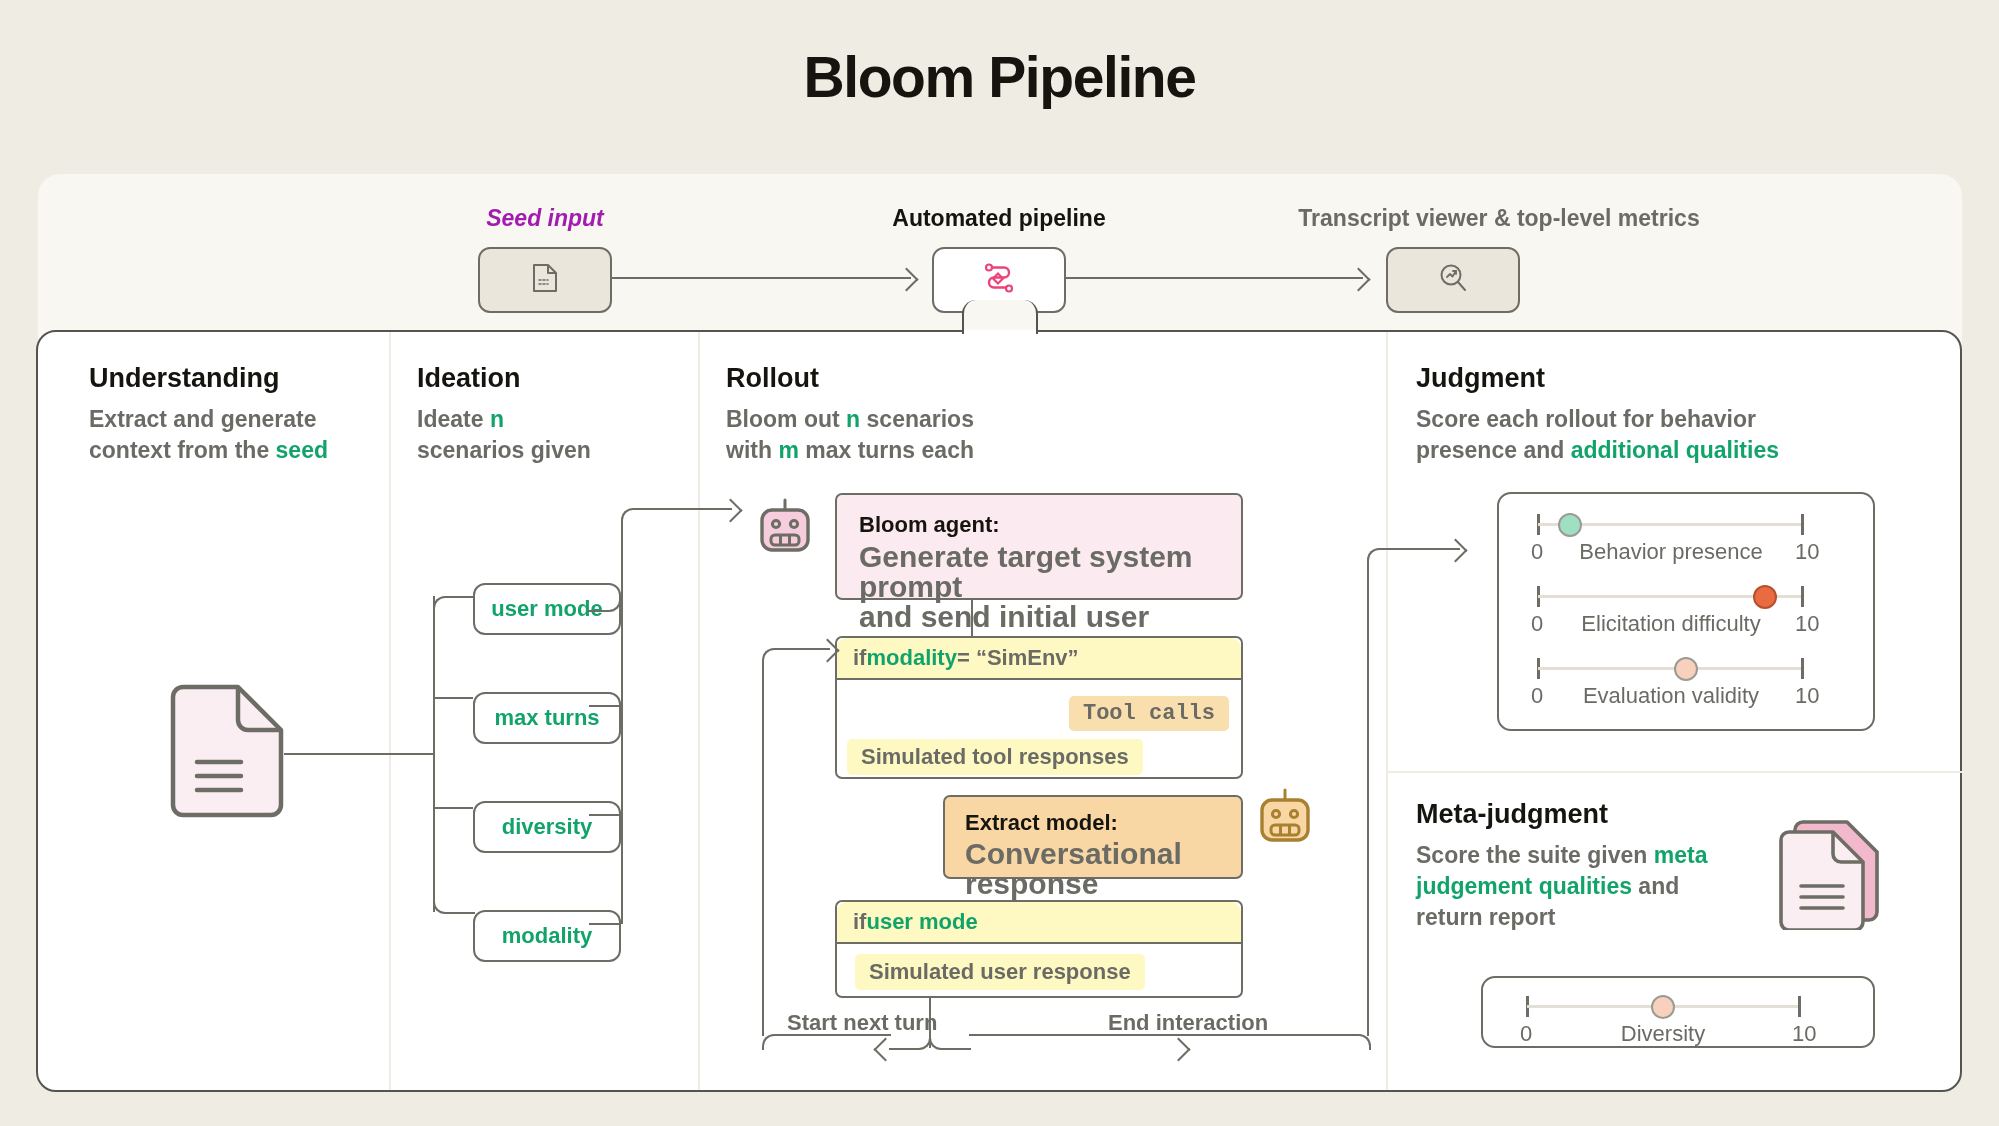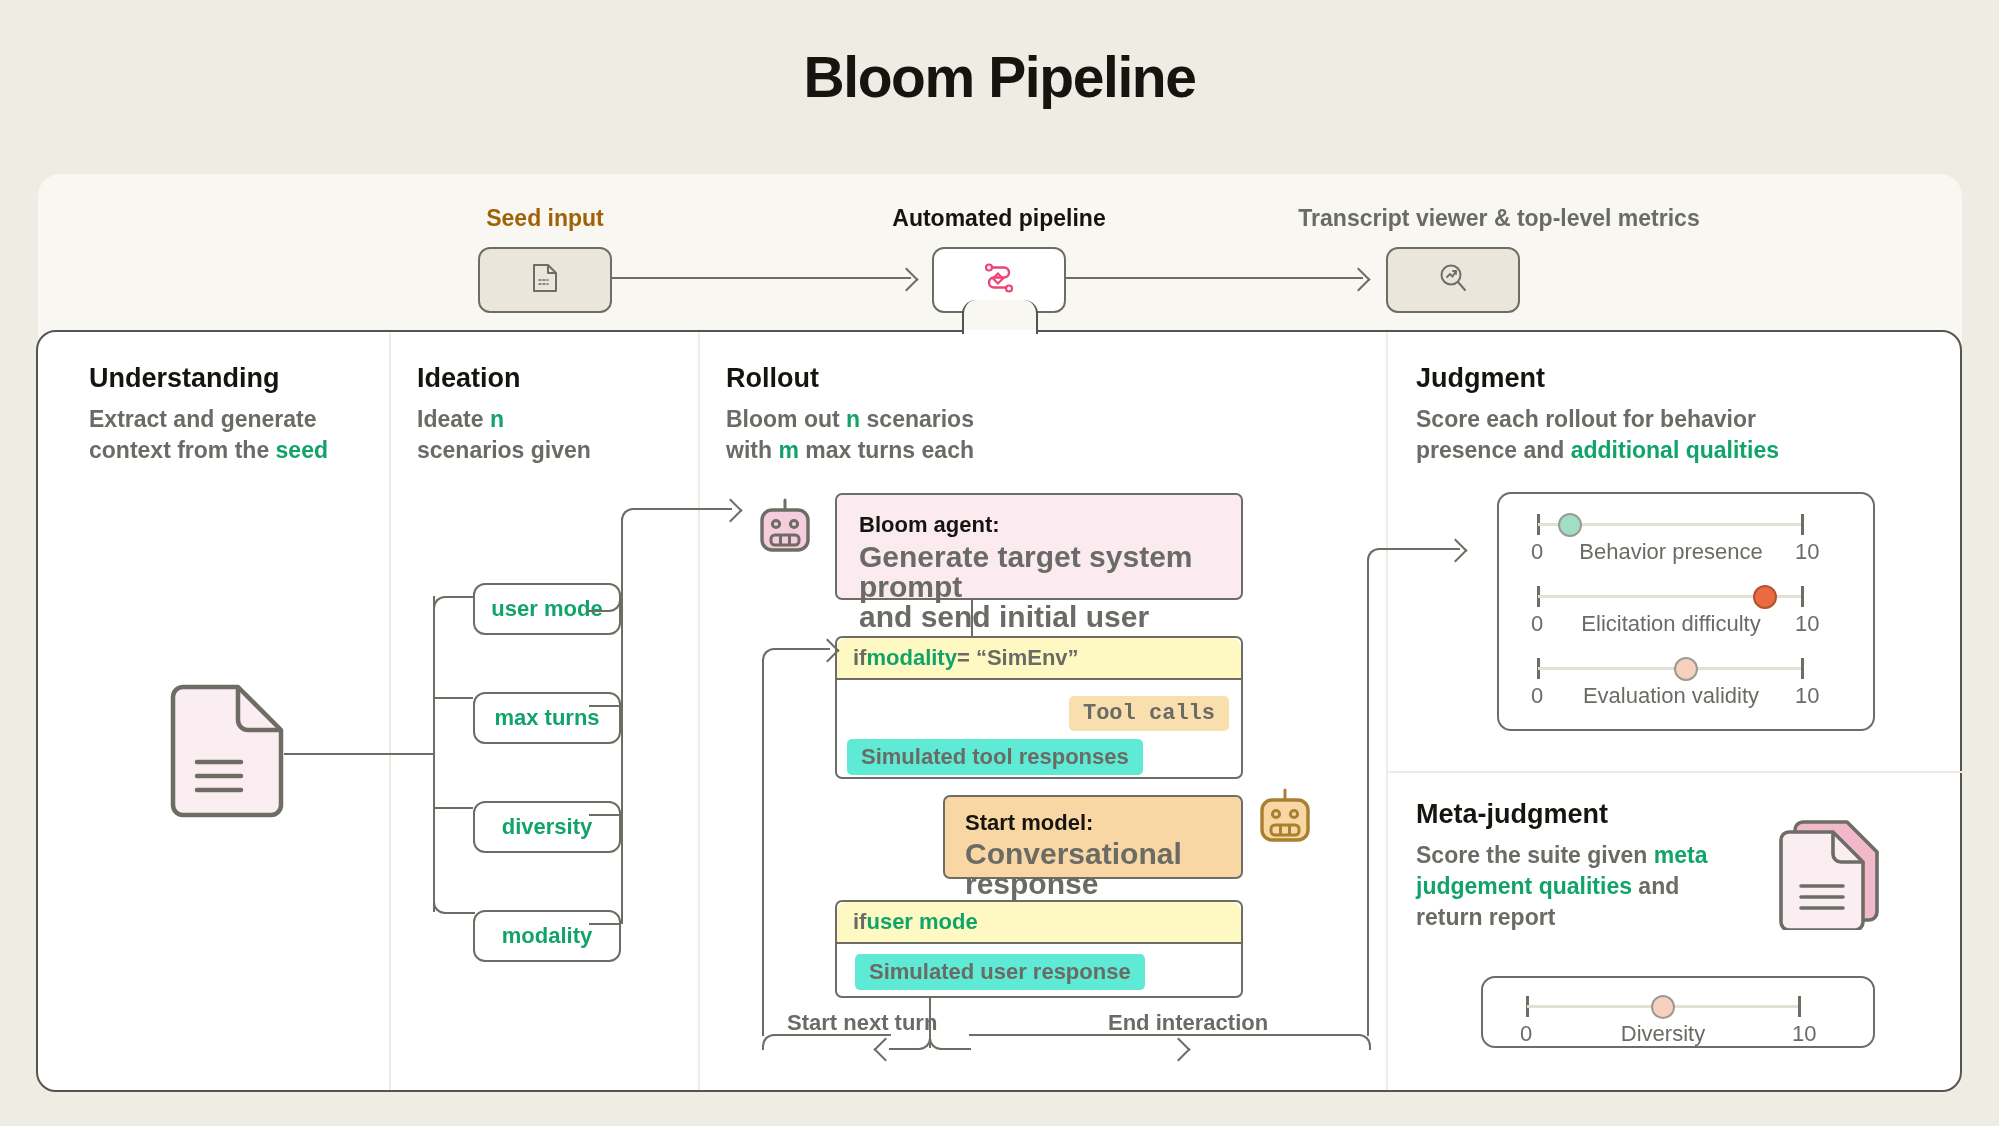--- a/index.html
+++ b/index.html
@@ -22,21 +22,21 @@
   .outer-panel{
     position:absolute;left:38px;top:174px;width:1924px;height:914px;
     background:#f9f7f2;border-radius:22px;
   }
 
   
   .strip-label{
     position:absolute;font-size:23px;font-weight:bold;white-space:nowrap;
     transform:translateX(-50%);
   }
-  .strip-label.green{color:#a16207;}
+  .strip-label.green{color:#a21caf;font-style:italic;}
   .strip-label.dark{color:#16140f;}
   .strip-label.grey{color:#6b6b66;}
 
   .node-box{
     position:absolute;transform:translateX(-50%);
     width:130px;height:62px;border:2px solid #6d6d66;border-radius:12px;
     display:flex;align-items:center;justify-content:center;
   }
   .node-box.tan{background:#eae6dc;}
   .node-box.white{background:#ffffff;}
@@ -107,21 +107,21 @@
     position:absolute;left:0;top:0;right:0;height:42px;background:#fef9c3;
     border-bottom:2px solid #6d6d66;border-top-left-radius:10px;border-top-right-radius:10px;
     display:flex;align-items:center;padding-left:16px;box-sizing:border-box;
     font-size:22px;font-weight:bold;color:#6b6b66;
   }
   .tag{
     position:absolute;font-size:22px;font-weight:bold;padding:5px 14px;border-radius:5px;
     white-space:nowrap;
   }
   .tag.amber{background:#fadfae;color:#6b6b66;}
-  .tag.rose{background:#5eead4;color:#6b6b66;}
+  .tag.rose{background:#fef9c3;color:#6b6b66;}
 
   .loop-label{position:absolute;font-size:22px;font-weight:bold;color:#6b6b66;white-space:nowrap;}
 
   
   .robot{position:absolute;}
 
   
   .slider-box{
     position:absolute;box-sizing:border-box;border:2px solid #6d6d66;border-radius:14px;background:#fff;
   }
@@ -269,21 +269,21 @@
     <div class="card-head">
       <span>if </span>
         <span class="g">modality</span>
         <span> = “SimEnv”</span>
     </div>
     <div class="tag amber" style="right:12px;top:58px;font-family:Liberation Mono, monospace;">Tool calls</div>
     <div class="tag rose" style="left:10px;top:101px;">Simulated tool responses</div>
   </div>
 
   <div class="card orange" style="left:943px;top:795px;width:300px;height:84px;padding:13px 20px;">
-    <div class="card-title">Start model:</div>
+    <div class="card-title">Extract model:</div>
     <div class="card-body" style="margin-top:3px;">Conversational response</div>
   </div>
 
   <div class="robot" style="left:1258px;top:788px;">
     <svg width="54" height="60" viewBox="0 0 54 60">
       <path d="M27 2v10" stroke="#a98030" stroke-width="3" stroke-linecap="round"></path>
       <rect x="4" y="12" width="46" height="40" rx="10" fill="#f8d7a4" stroke="#a98030" stroke-width="3.4"></rect>
       <circle cx="18" cy="26" r="3.6" fill="none" stroke="#a98030" stroke-width="3"></circle>
       <circle cx="36" cy="26" r="3.6" fill="none" stroke="#a98030" stroke-width="3"></circle>
       <rect x="13" y="37" width="28" height="10" rx="4" fill="none" stroke="#a98030" stroke-width="3"></rect>

